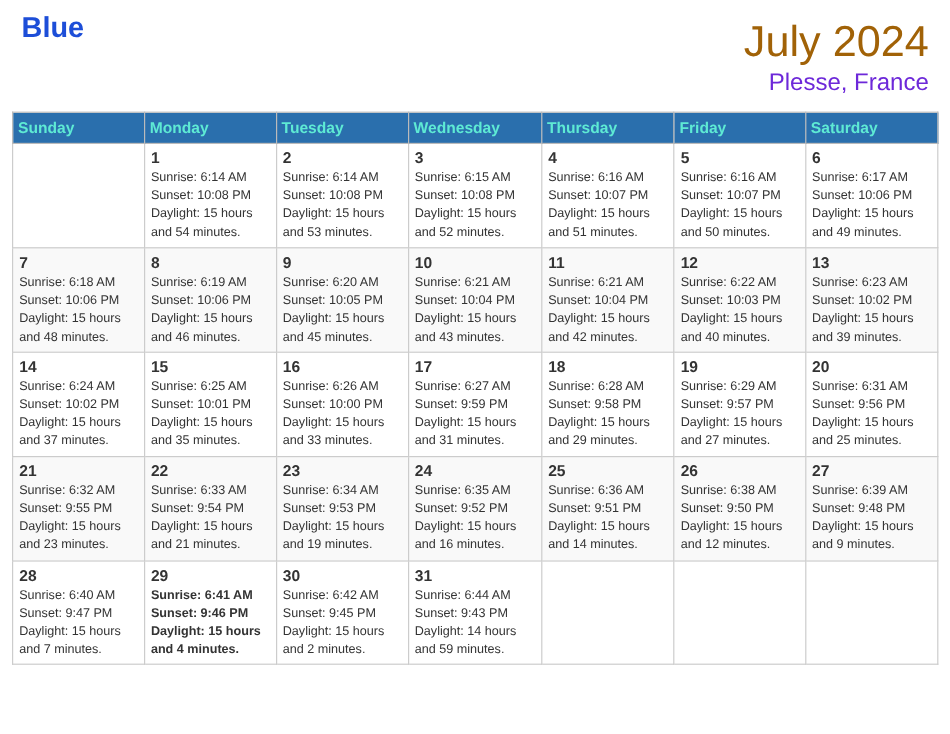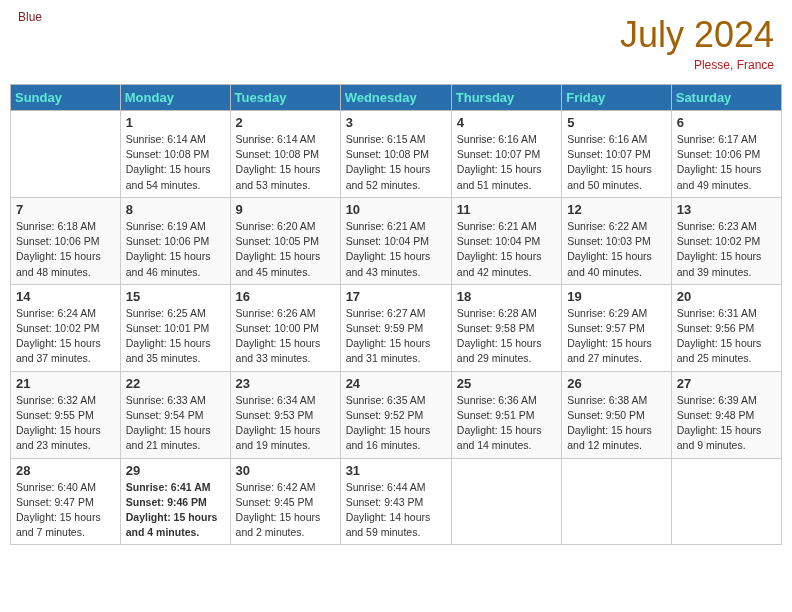--- a/index.html
+++ b/index.html
@@ -28,22 +28,22 @@
     }
     .title-block {
       text-align: right;
     }
     .month-title {
       font-size: 36px;
       font-weight: normal;
       color: #a16207;
     }
     .location-title {
-      font-size: 12px;
-      color: #b91c1c;
+      font-size: 20px;
+      color: #6d28d9;
       margin-top: 2px;
     }
     .calendar {
       width: 100%;
       border-collapse: collapse;
       font-size: 11px;
     }
     .calendar th {
       background-color: #2a6fad;
       color: #5eead4;
@@ -78,21 +78,21 @@
     }
     .empty-cell {
       background: #fff !important;
     }
   </style>
 </head>
 <body>
 
 <div class="header">
   <div class="logo">
-    <span style="font-size:12px;font-weight:normal;color:#7f1d1d;margin-top:-4px;">Blue</span>
+    <span style="font-size:24px;font-weight:bold;color:#1d4ed8;margin-top:-4px;">Blue</span>
   </div>
   <div class="title-block">
     <div class="month-title">July 2024</div>
     <div class="location-title">Plesse, France</div>
   </div>
 </div>
 
 <table class="calendar">
   <thead>
     <tr>

